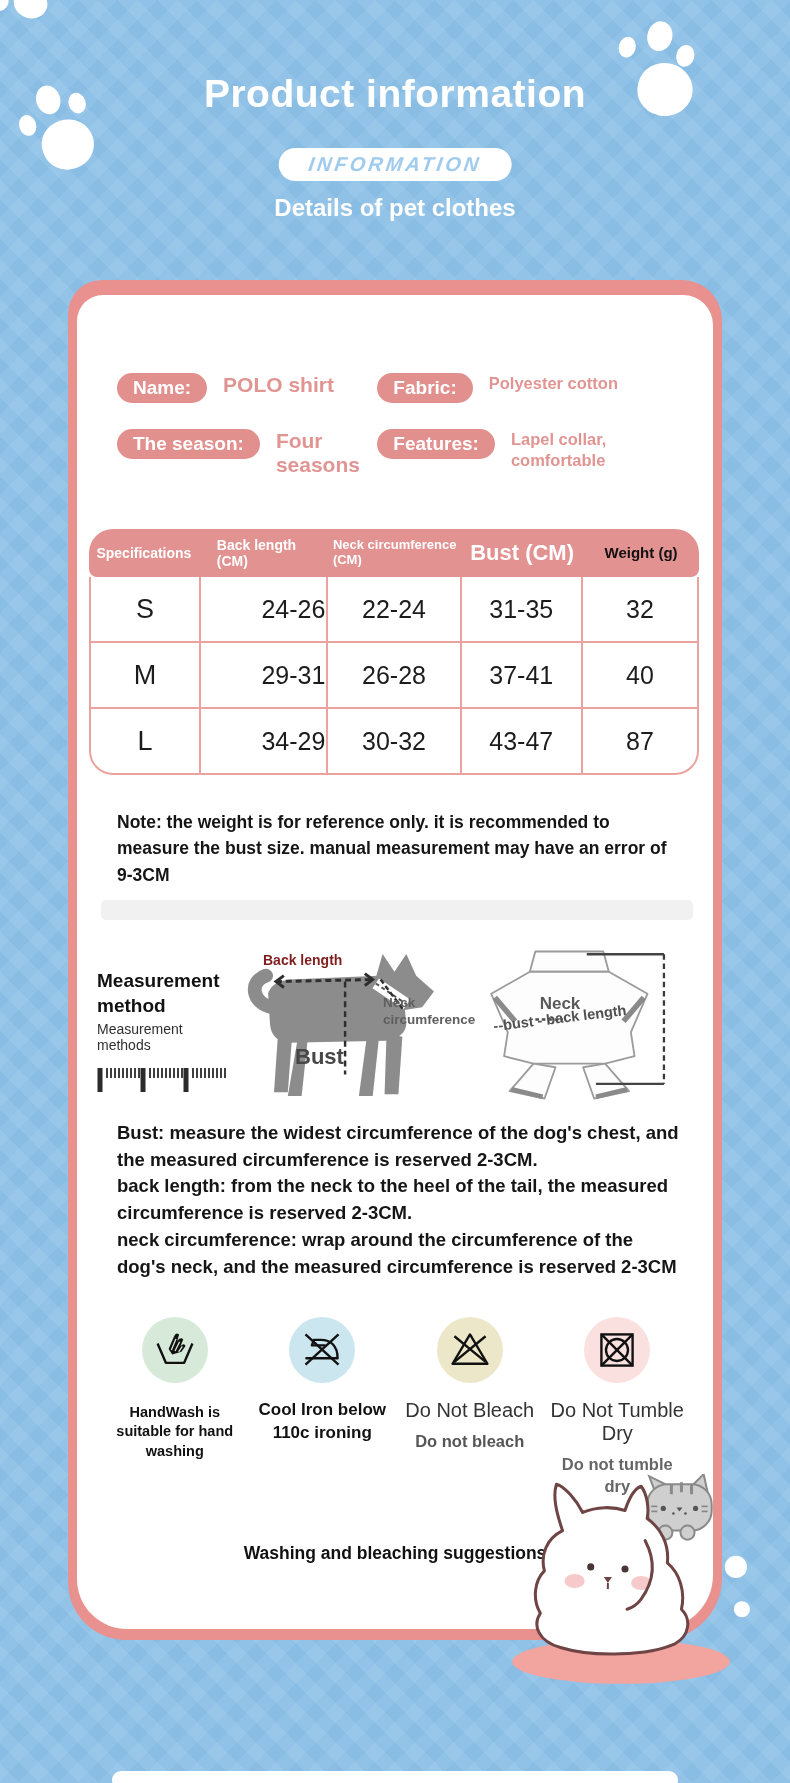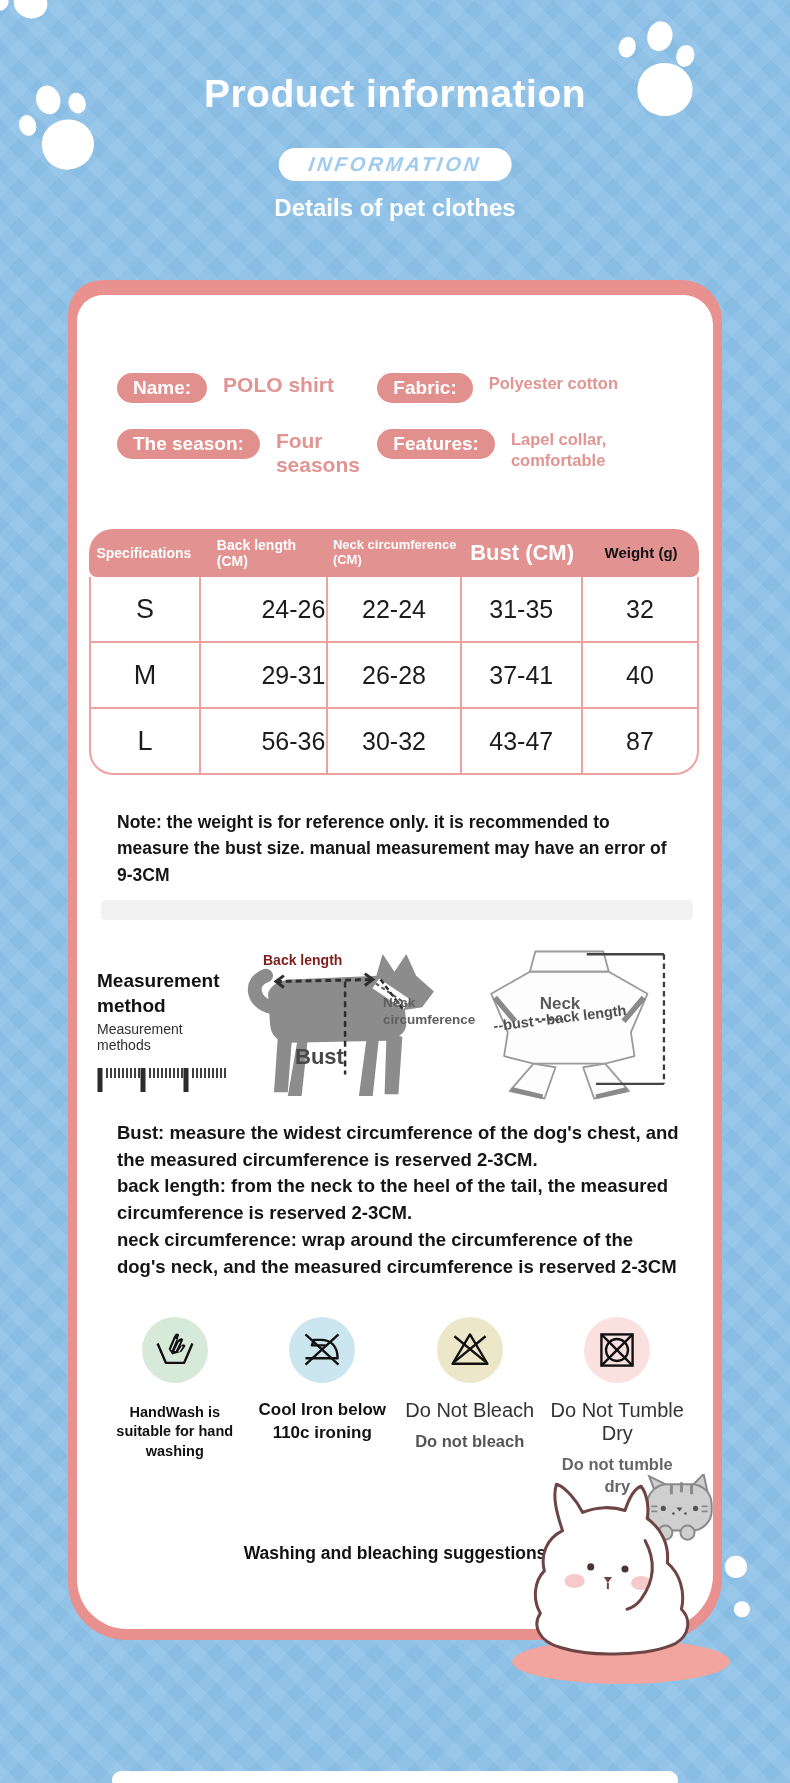--- a/index.html
+++ b/index.html
@@ -185,21 +185,21 @@
             </tr>
             <tr>
               <td>M</td>
               <td>29-31</td>
               <td>26-28</td>
               <td>37-41</td>
               <td>40</td>
             </tr>
             <tr>
               <td>L</td>
-              <td>56-36</td>
+              <td>34-29</td>
               <td>30-32</td>
               <td>43-47</td>
               <td>87</td>
             </tr>
             </tbody>
           </table>
         </div>
       </div>
 
       <p class="note">Note: the weight is for reference only. it is recommended to measure the bust size. manual measurement may have an error of 9-3CM</p>

